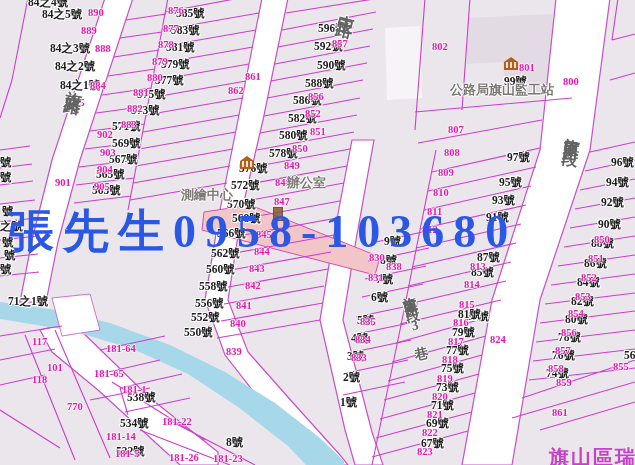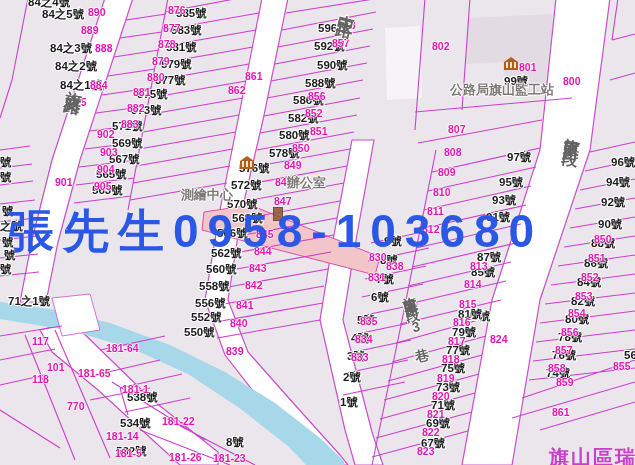--- a/index.html
+++ b/index.html
@@ -1,19 +1,19 @@
 <!DOCTYPE html>
 <html style="--pn: #e617af; --wb: #2b57e5; --dc: #c83fc8;"><head>
 <meta charset="utf-8">
 <style>
   html,body{margin:0;padding:0;background:#888;}
   #map{
     position:relative;width:635px;height:465px;overflow:hidden;
     background:#ebe6ec;
-    font-family:Liberation Sans, sans-serif;
+    font-family:Liberation Serif, serif;
   }
   #map svg{position:absolute;left:0;top:0;}
   #label-layer{position:absolute;left:0;top:0;width:635px;height:465px;}
   #label-layer span{position:absolute;white-space:nowrap;line-height:1.1;}
   .hn{ 
     font-size:11.5px;font-weight:bold;color:#1c1c1c;
     text-shadow:1px 0 0 #fff,-1px 0 0 #fff,0 1px 0 #fff,0 -1px 0 #fff,1px 1px 0 #fff,-1px -1px 0 #fff;
   }
   .pn{ 
     font-size:10.5px;font-weight:bold;color:var(--pn,#e617af);
@@ -244,21 +244,21 @@
       <span class="pn" style="left: 555px; top: 345px;">857</span>
       <span class="pn" style="left: 548px; top: 363px;">858</span>
       <span class="pn" style="left: 556px; top: 377px;">859</span>
       <span class="pn" style="left: 552px; top: 407px;">861</span>
       <span class="pn" style="left: 613px; top: 361px;">855</span>
       <span class="pn" style="left: 32px; top: 336px;">117</span>
       <span class="pn" style="left: 47px; top: 362px;">101</span>
       <span class="pn" style="left: 32px; top: 374px;">118</span>
       <span class="pn" style="left: 67px; top: 401px;">770</span>
       <span class="pn" style="left: 106px; top: 343px;">181-64</span>
-      <span class="pn" style="left: 78px; top: 368px;">181-65</span>
+      <span class="pn" style="left: 94px; top: 368px;">181-65</span>
       <span class="pn" style="left: 122px; top: 384px;">181-1</span>
       <span class="pn" style="left: 106px; top: 431px;">181-14</span>
       <span class="pn" style="left: 115px; top: 448px;">181-5</span>
       <span class="pn" style="left: 162px; top: 416px;">181-22</span>
       <span class="pn" style="left: 169px; top: 452px;">181-26</span>
       <span class="pn" style="left: 213px; top: 453px;">181-23</span>
       <span class="lm" style="left: 450px; top: 83px;">公路局旗山監工站</span>
       <span class="lm" style="left: 181px; top: 188px;">測繪中心</span>
       <span class="lm" style="left: 287px; top: 176px;">辦公室</span>
       <span class="rl" style="left: 68px; top: 78px; font-size: 17px; transform: rotate(12deg);">旗文路</span>

